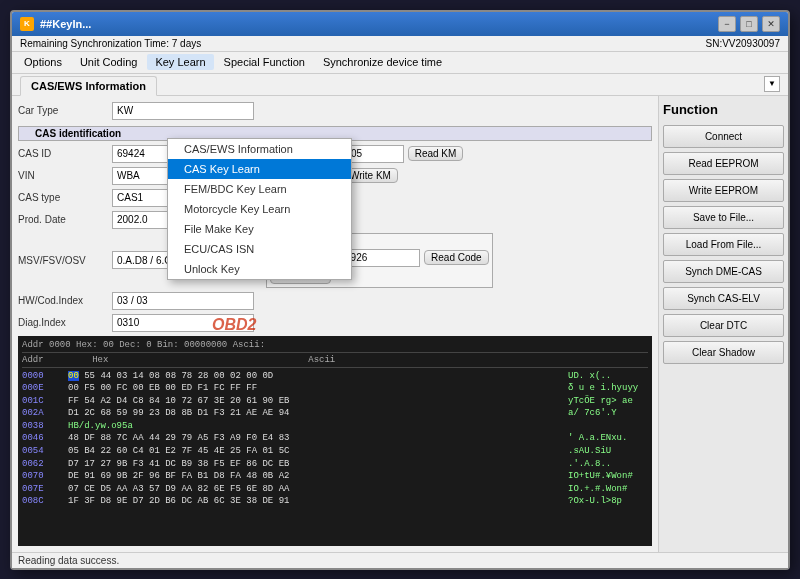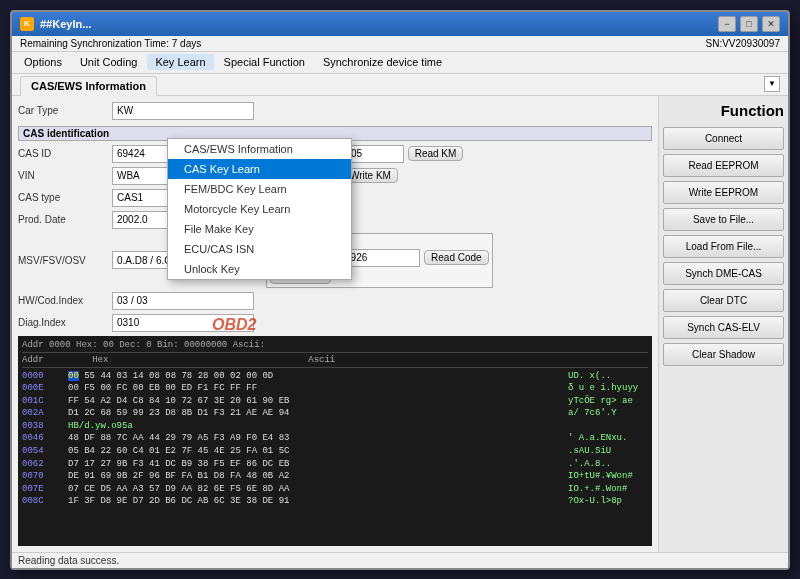--- a/index.html
+++ b/index.html
@@ -152,21 +152,21 @@
       font-size: 10px;
       height: 18px;
       min-width: 80px;
     }
     .form-input.wide { min-width: 140px; }
     
     .section-title {
       font-size: 10px;
       font-weight: bold;
       background: #dde;
-      padding: 1px 4px;
+      padding: 1px 16px;
       border: 1px solid #aaa;
       margin-top: 2px;
     }
     
     .hex-grid {
       font-family: 'Courier New', monospace;
       font-size: 9px;
       background: #1a1a1a;
       color: #ddd;
       padding: 4px;
@@ -202,23 +202,23 @@
     .right-panel {
       width: 130px;
       background: #e8e8e8;
       border-left: 1px solid #ccc;
       padding: 6px 4px;
       display: flex;
       flex-direction: column;
       gap: 4px;
     }
     .right-panel-title {
-      font-size: 15px;
+      font-size: 13px;
       font-weight: bold;
-      text-align: right;
+      text-align: left;
       margin-bottom: 4px;
     }
     .func-btn {
       padding: 5px 4px;
       background: linear-gradient(180deg, #f5f5f5, #ddd);
       border: 1px solid #aaa;
       border-radius: 2px;
       text-align: center;
       cursor: pointer;
       font-size: 10px;
@@ -457,22 +457,22 @@
     </div>
 
     <div class="right-panel">
       <div class="right-panel-title">Function</div>
       <div class="func-btn">Connect</div>
       <div class="func-btn">Read EEPROM</div>
       <div class="func-btn">Write EEPROM</div>
       <div class="func-btn">Save to File...</div>
       <div class="func-btn">Load From File...</div>
       <div class="func-btn">Synch DME-CAS</div>
+      <div class="func-btn">Synch CAS-ELV</div>
       <div class="func-btn">Clear DTC</div>
-      <div class="func-btn">Synch CAS-ELV</div>
       <div class="func-btn">Clear Shadow</div>
     </div>
   </div>
 
   <div class="status-bar">
     <span>Reading data success.</span>
   </div>
 </div>
 
 </body></html>

